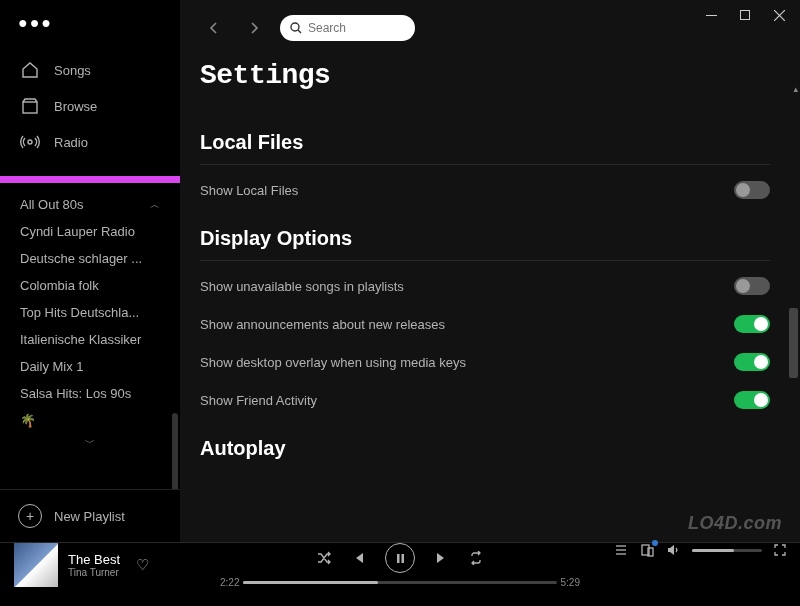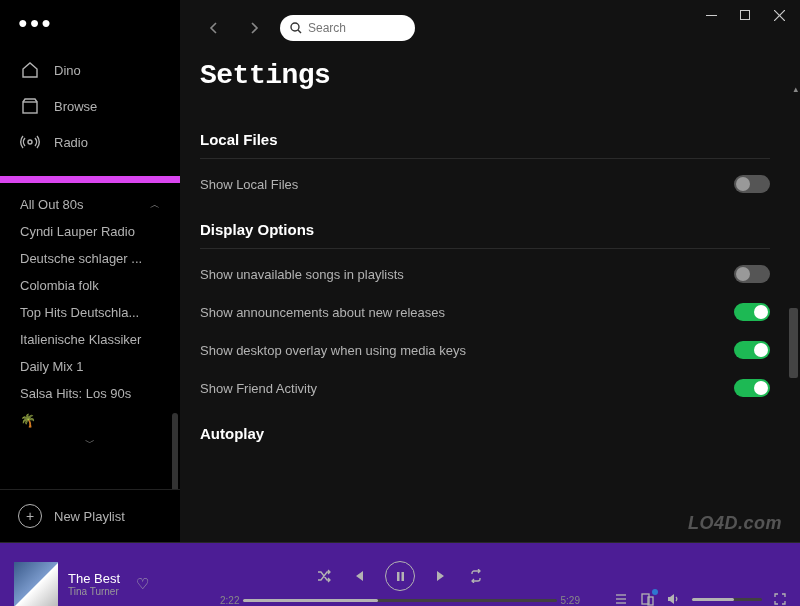--- a/index.html
+++ b/index.html
@@ -30,35 +30,35 @@
 .nav-arrow { width: 28px; height: 28px; display: flex; align-items: center; justify-content: center; color: #888; cursor: pointer; }
 .search-box { background: #fff; border-radius: 14px; height: 26px; width: 135px; display: flex; align-items: center; padding: 0 10px; gap: 6px; }
 .search-box input { border: none; outline: none; font-size: 12px; width: 100%; background: transparent; }
 .user-area { margin-left: auto; display: flex; align-items: center; gap: 8px; color: #fff; font-size: 13px; cursor: pointer; padding-right: 120px; }
 .user-area .avatar { width: 22px; height: 22px; border: 1.5px solid #fff; border-radius: 50%; display: flex; align-items: center; justify-content: center; }
 
 
 .main { position: absolute; left: 180px; top: 56px; right: 0; bottom: 64px; background: #121212; padding: 4px 30px 0 20px; overflow-y: auto; }
 .page-title { color: #fff; font-size: 28px; font-weight: 800; letter-spacing: -0.5px; margin-bottom: 22px; font-family: Liberation Mono, monospace; }
 .row { display: flex; justify-content: space-between; align-items: center; padding: 10px 0; font-size: 13px; color: #b3b3b3; }
-.section-head { color: #fff; font-weight: 700; font-size: 15px; padding: 18px 0 10px; border-bottom: 1px solid #2a2a2a; margin-bottom: 6px; }
+.section-head { color: #fff; font-weight: 700; font-size: 20px; padding: 18px 0 10px; border-bottom: 1px solid #2a2a2a; margin-bottom: 6px; }
 .fb-btn { background: #4267b2; color: #fff; border: none; border-radius: 18px; padding: 8px 24px; font-size: 11px; font-weight: 700; letter-spacing: 1.5px; cursor: pointer; }
 
 .toggle { width: 36px; height: 18px; border-radius: 10px; position: relative; cursor: pointer; }
 .toggle .knob { position: absolute; width: 14px; height: 14px; border-radius: 50%; top: 2px; background: #fff; }
 .toggle.off { background: #555; }
 .toggle.off .knob { left: 2px; background: #999; }
 .toggle.on { background: #1db954; }
 .toggle.on .knob { right: 2px; }
 
 .main-scroll { position: absolute; right: 2px; top: 252px; width: 9px; height: 70px; background: #444; border-radius: 2px; }
 .main-scroll-up { position: absolute; right: 2px; top: 28px; font-size: 9px; color: #888; }
 
 
-.player { position: absolute; left: 0; right: 0; bottom: 0; height: 64px; background: #4c1d95; border-top: 1px solid #282828; display: flex; align-items: flex-end; padding: 0 14px; }
+.player { position: absolute; left: 0; right: 0; bottom: 0; height: 64px; background: #000000; border-top: 1px solid #282828; display: flex; align-items: flex-start; padding: 0 14px; }
 .now-playing { display: flex; align-items: center; gap: 10px; width: 200px; }
 .album-art { width: 44px; height: 44px; background: linear-gradient(135deg,#3a5a8a 0%,#7a9acc 50%,#fff 52%,#bbb 100%); }
 .track-info .title { color: #fff; font-size: 13px; }
 .track-info .artist { font-size: 10px; color: #999; }
 .heart { color: #b3b3b3; font-size: 15px; margin-left: 6px; cursor: pointer; }
 
 .controls { flex: 1; display: flex; flex-direction: column; align-items: center; gap: 4px; }
 .ctrl-btns { display: flex; align-items: center; gap: 20px; }
 .ctrl-btn { color: #b3b3b3; cursor: pointer; font-size: 13px; display: flex; align-items: center; justify-content: center; }
 .play-btn { width: 30px; height: 30px; border: 1.5px solid #b3b3b3; border-radius: 50%; }
@@ -100,21 +100,21 @@
 
 <div class="sidebar">
   <div class="dots">●●●</div>
   <div class="nav-main">
     <div class="nav-item">
       <span class="ico">
           <svg width="20" height="20" viewBox="0 0 20 20" fill="none" stroke="#b3b3b3" stroke-width="1.4">
             <path d="M3 9 L10 3 L17 9 V17 H3 Z"></path>
           </svg>
         </span>
-      <span>Dino</span>
+      <span>Songs</span>
     </div>
     <div class="nav-item">
       <span class="ico">
           <svg width="20" height="20" viewBox="0 0 20 20" fill="none" stroke="#b3b3b3" stroke-width="1.4">
             <rect x="3" y="6" width="14" height="11"></rect>
             <path d="M3 6 L5 3 H15 L17 6"></path>
           </svg>
         </span>
       <span>Browse</span>
     </div>

